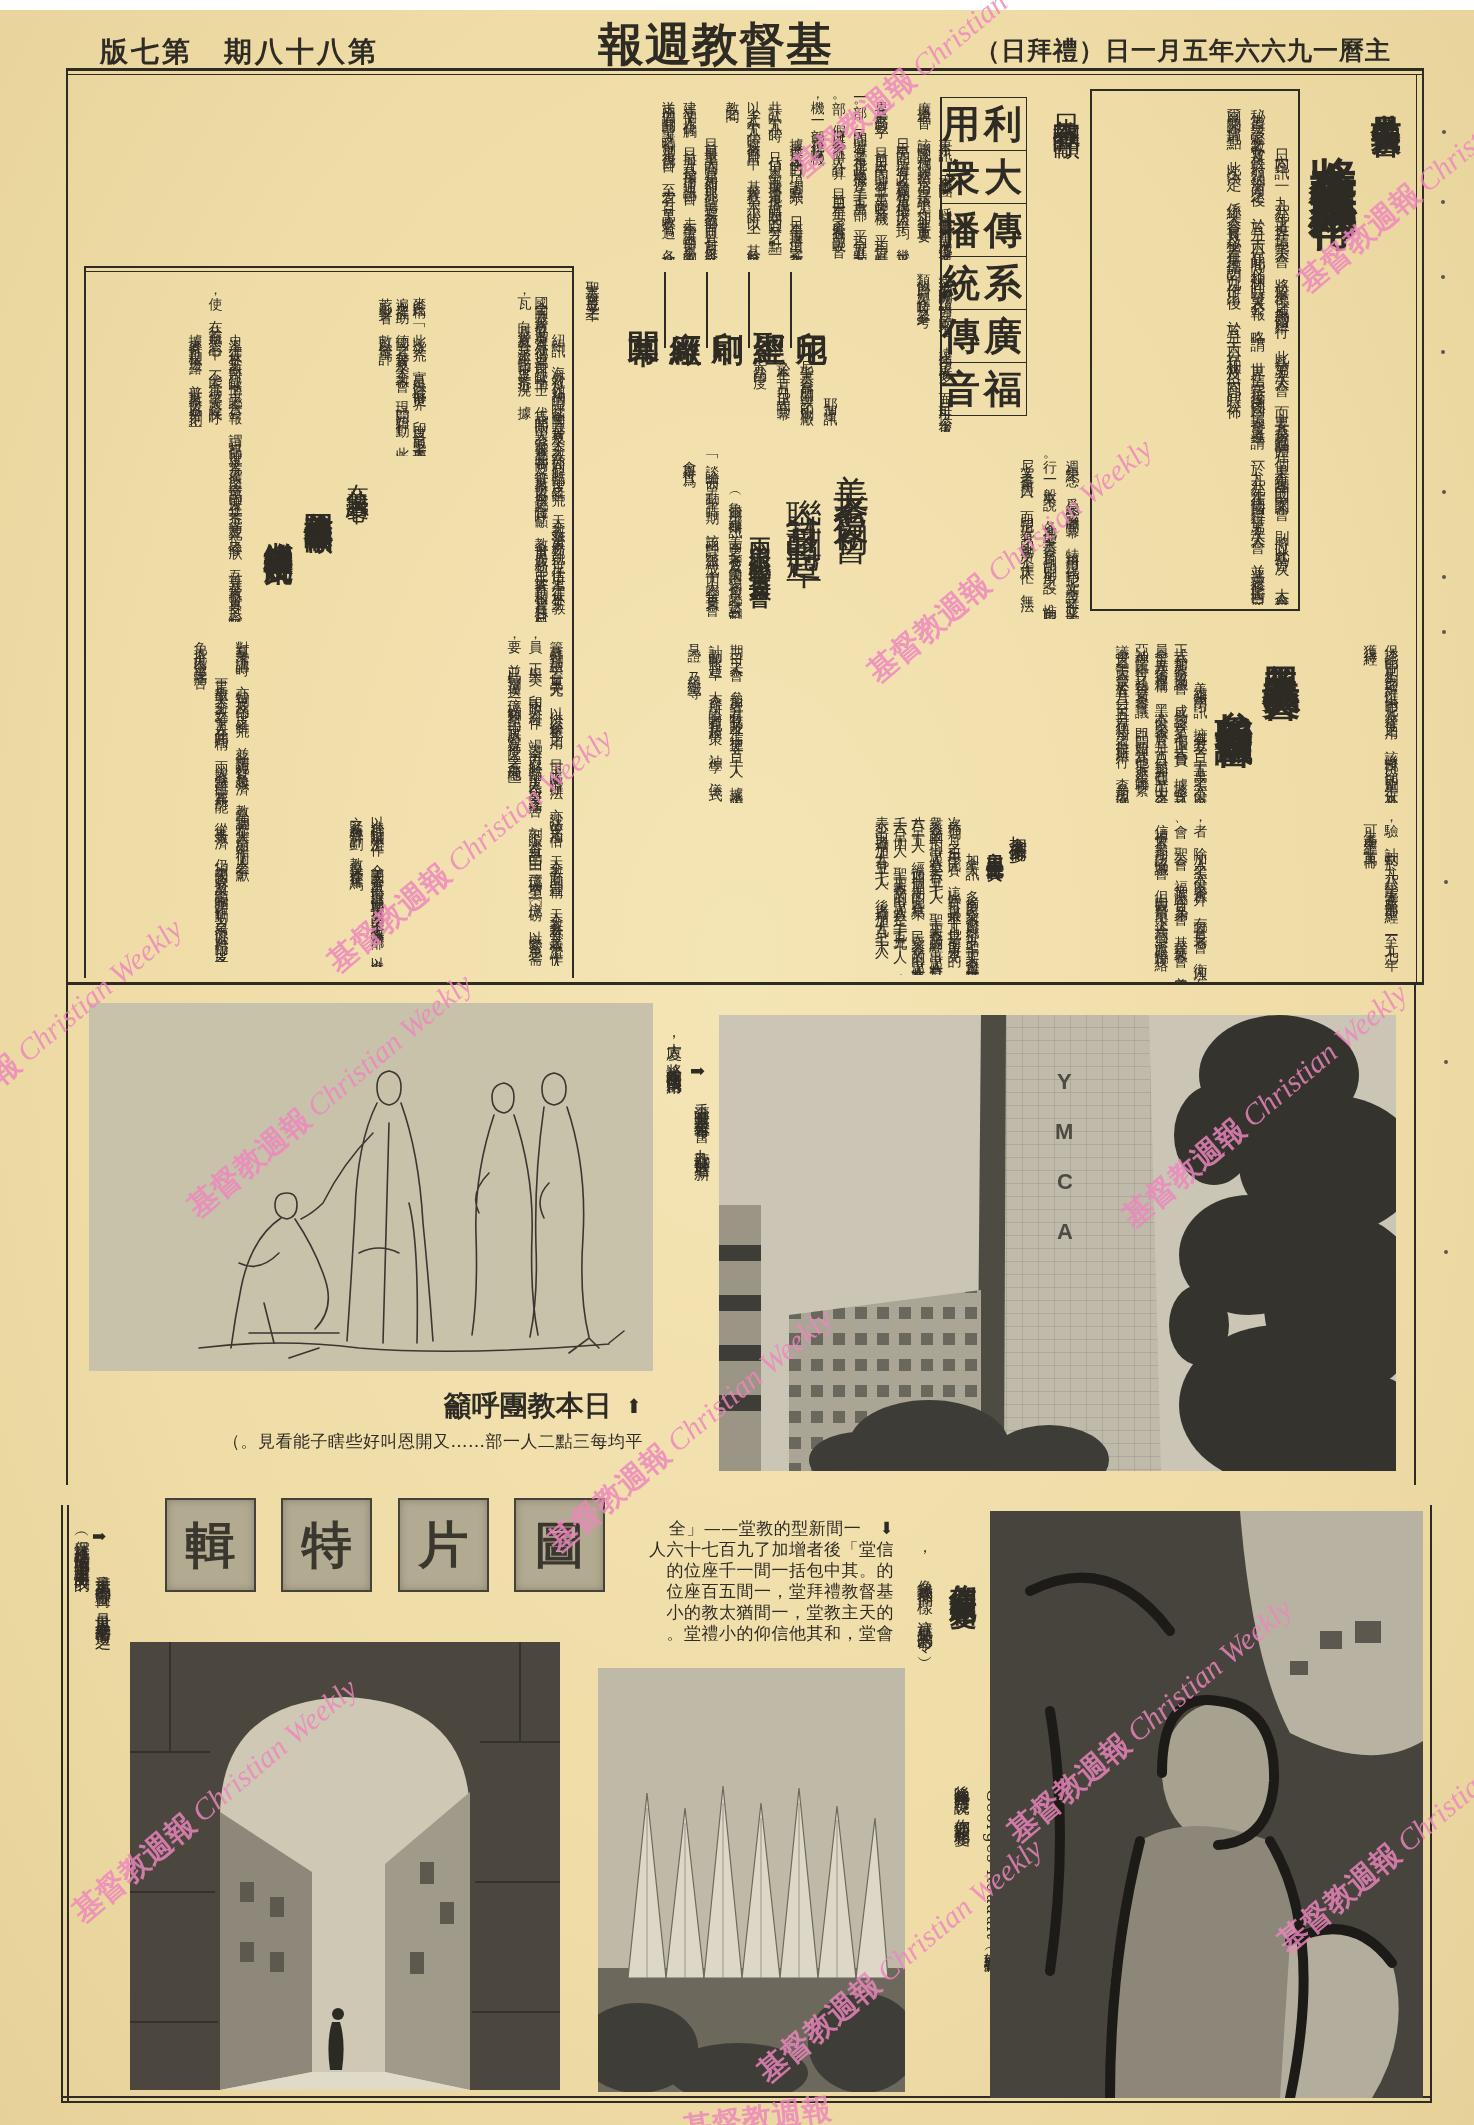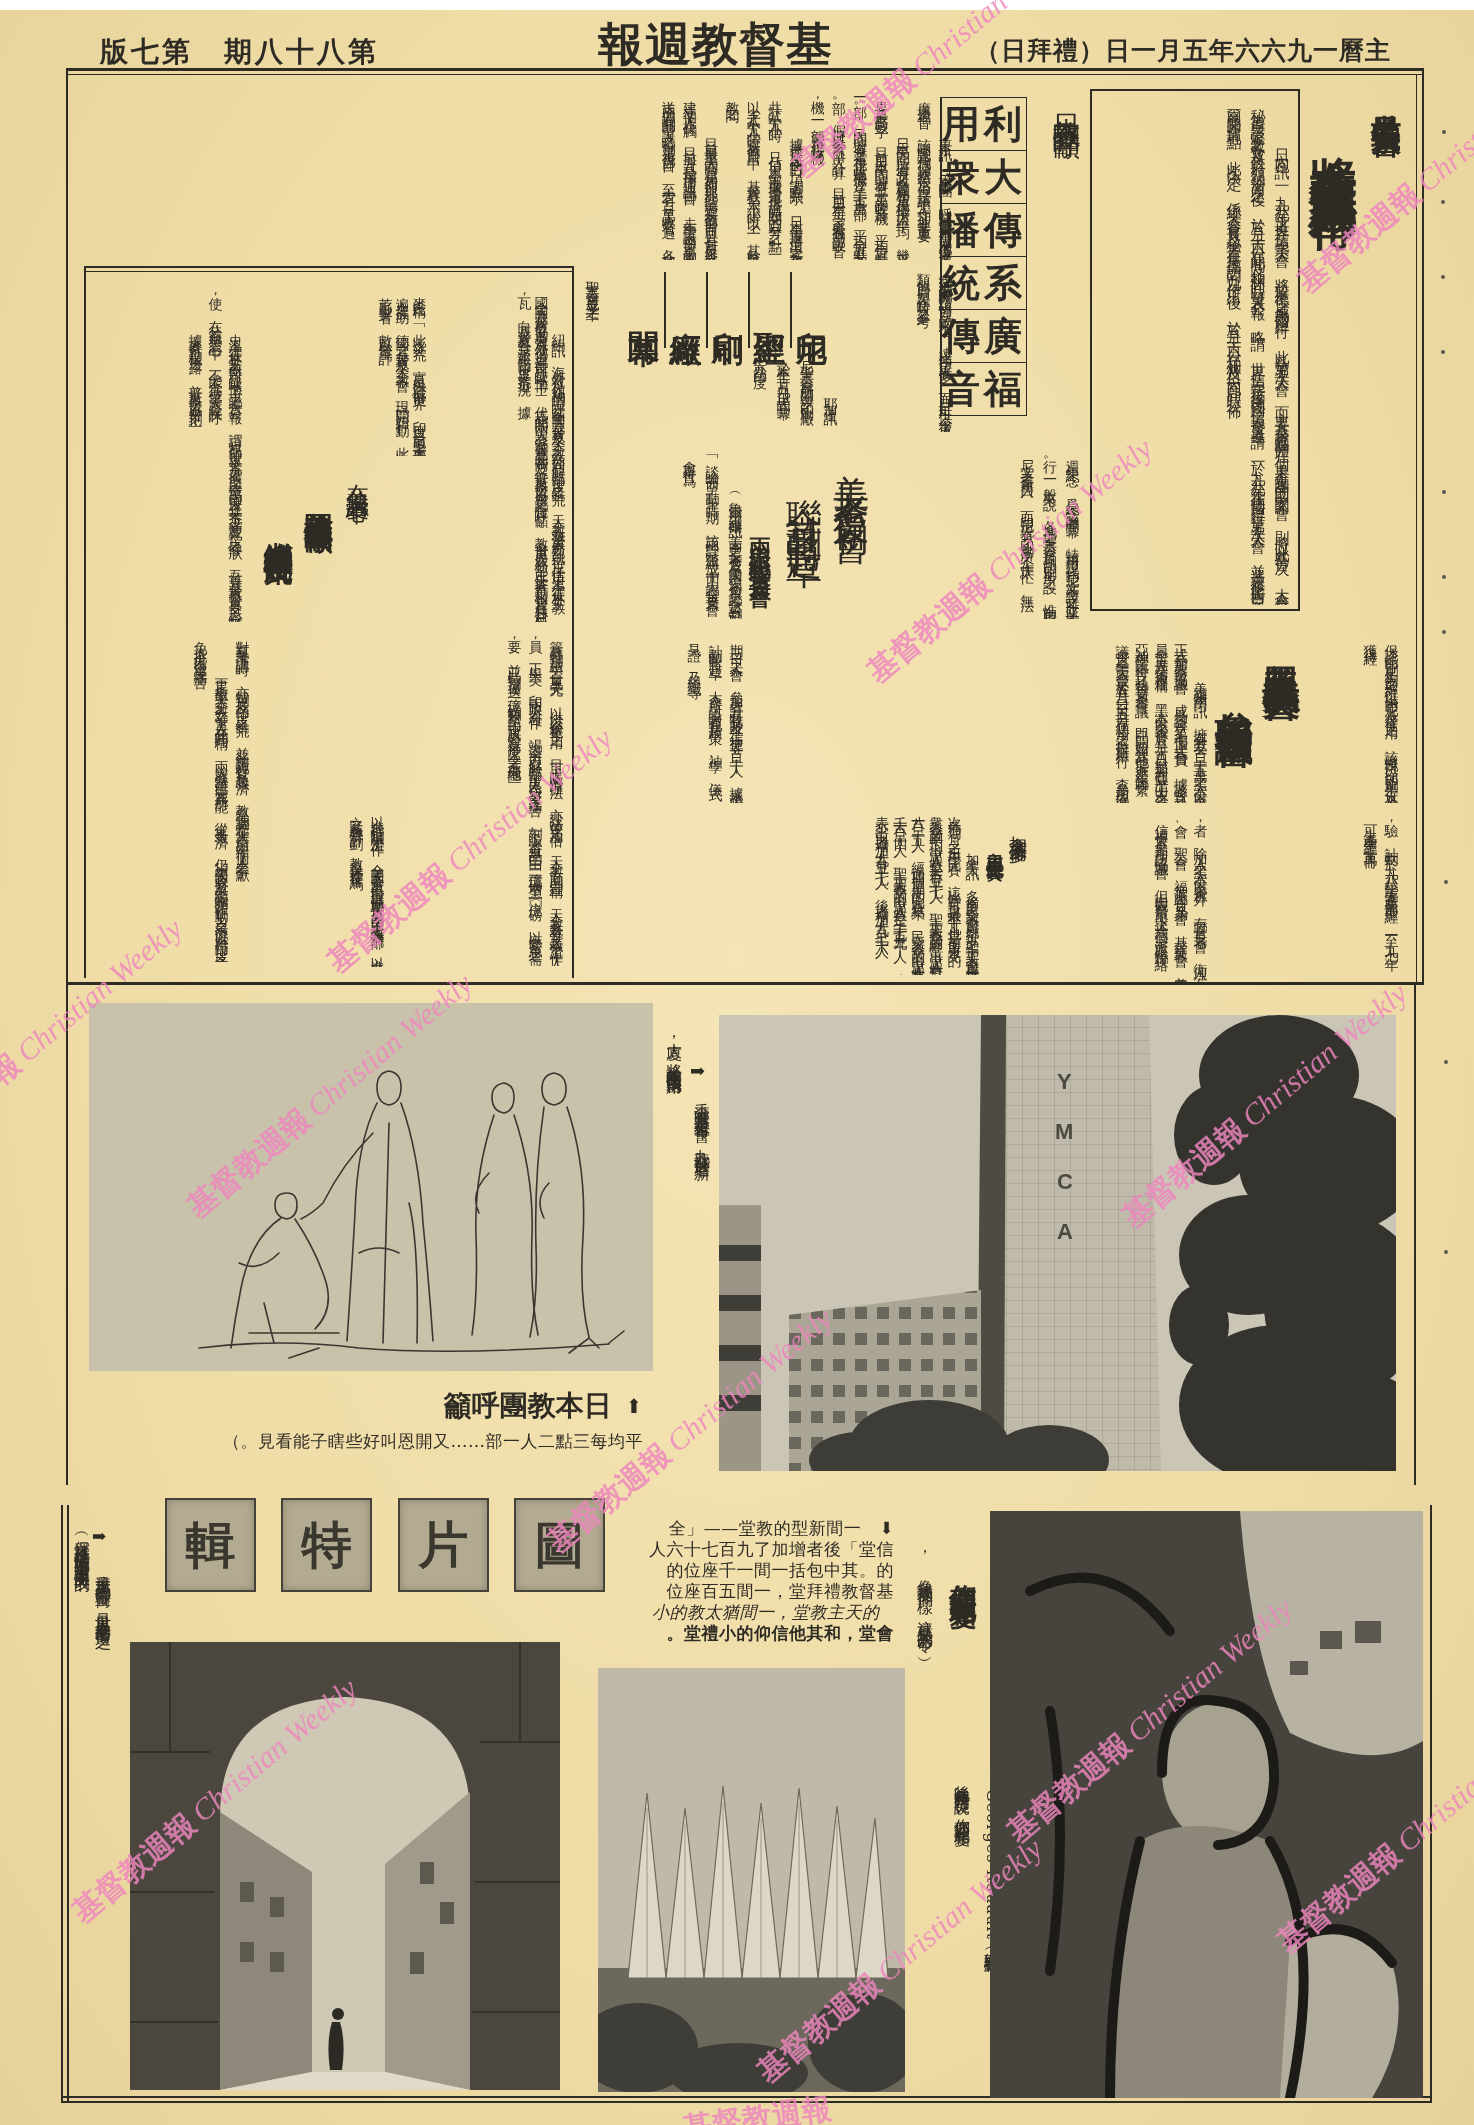--- a/index.html
+++ b/index.html
@@ -280,22 +280,22 @@
 </div>
 
 <div class="abs cap" style="left:652px;top:1518px;width:242px;height:135px;">
   <div class="cap-line" style="display:flex;flex-direction:row-reverse;">
     <span style="margin-left:18px;">⬇</span>
     <span class="rtl">一間新型的教堂——「全</span>
   </div>
   <div class="rtl cap-line" style="text-align:right;">信堂」後者增加了九百七十六人</div>
   <div class="rtl cap-line" style="text-align:right;">的。其中包括一間一千座位的</div>
   <div class="rtl cap-line" style="text-align:right;">基督教禮拜堂，一間五百座位</div>
-  <div class="rtl cap-line" style="text-align:left;font-style:italic;">的天主教堂，一間猶太教的小</div>
-  <div class="rtl cap-line" style="text-align:right;font-weight:bold;">會堂，和其他信仰的小禮堂。</div>
+  <div class="rtl cap-line" style="text-align:right;">的天主教堂，一間猶太教的小</div>
+  <div class="rtl cap-line" style="text-align:right;">會堂，和其他信仰的小禮堂。</div>
 </div>
 <div class="photo" style="left:598px;top:1668px;width:307px;height:424px;">
   <svg width="307" height="424" viewBox="0 0 307 424">
     <rect width="307" height="424" fill="#BFB9A7"></rect>
     <rect y="300" width="307" height="124" fill="#6d685c"></rect>
     <g fill="#DCD7C7" stroke="#6e695d" stroke-width="1.2">
       <polygon points="30,310 49,125 68,310"></polygon>
         <polygon points="68,310 87,140 106,310"></polygon>
       <polygon points="106,310 125,118 144,310"></polygon>
         <polygon points="144,310 163,135 182,310"></polygon>

